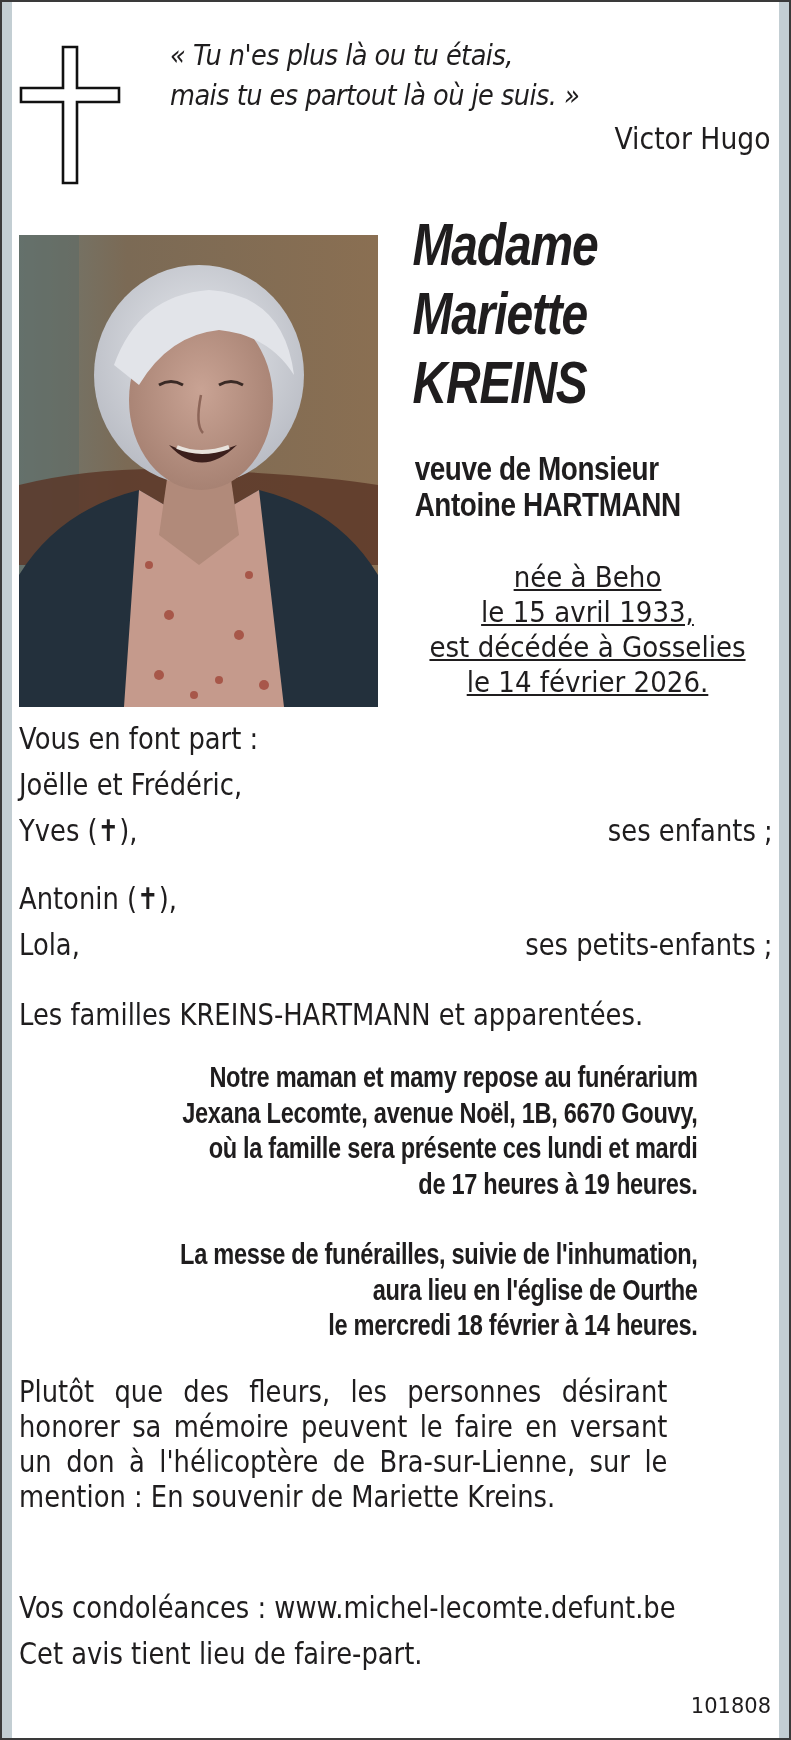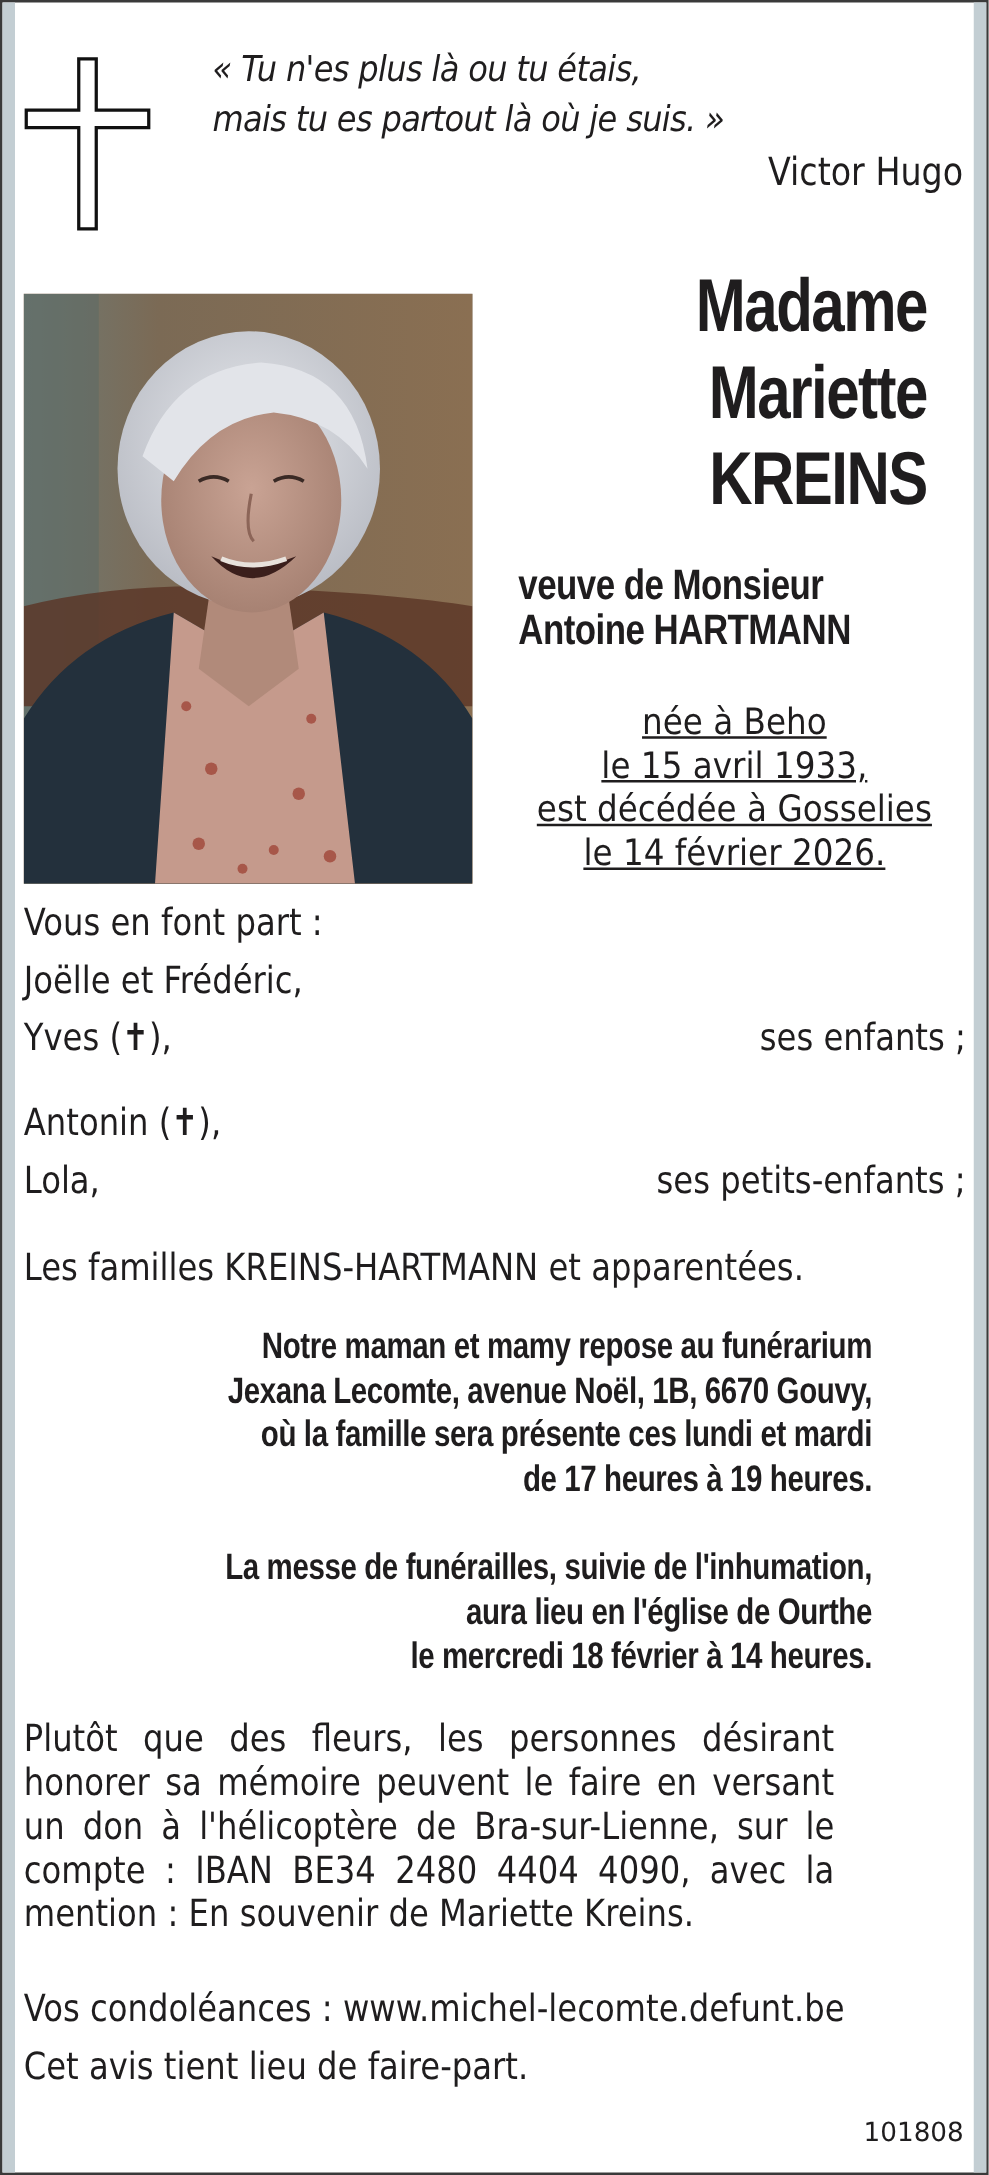--- a/index.html
+++ b/index.html
@@ -10,21 +10,21 @@
   .abs { position: absolute; white-space: nowrap; }
 
   
   .cross { position: absolute; left: 19px; top: 45px; width: 102px; height: 140px; }
 
   .quote { left: 170px; top: 36px; font-size: 28.5px; font-style: italic; line-height: 40px; letter-spacing: -0.6px; transform-origin: left top; transform: scaleX(0.9); }
   .quote-author { right: 20px; top: 118px; font-size: 31px; line-height: 40px; transform-origin: right top; transform: scaleX(0.86); }
 
   .photo { position: absolute; left: 19px; top: 235px; width: 359px; height: 472px; overflow: hidden; background: #7b6650; }
 
-  .name-block { position: absolute; left: 395px; width: 385px; top: 210px; text-align: right; }
+  .name-block { position: absolute; left: 374px; width: 385px; top: 210px; text-align: left; font-style: italic; }
   .name-line { display: block; font-family: "Liberation Sans", sans-serif; font-weight: bold; font-size: 60px; line-height: 69px; letter-spacing: -1.5px; transform: scaleX(0.8); }
 
   .widow-block { position: absolute; left: 380px; width: 385px; top: 450px; }
   .widow-line { display: block; font-family: "Liberation Sans", sans-serif; font-weight: bold; font-size: 34px; line-height: 36px; letter-spacing: -0.5px; transform: scaleX(0.82); }
 
   .dates-block { position: absolute; left: 395px; width: 385px; top: 560px; text-align: center; text-decoration: underline; }
   .dates-line { display: block; font-size: 29px; line-height: 35px; transform: scaleX(0.9); }
 
   .body-text { font-size: 30px; line-height: 46px; transform-origin: left top; transform: scaleX(0.86); }
   .right-text { font-size: 30px; line-height: 46px; transform-origin: right top; transform: scaleX(0.86); }
@@ -181,32 +181,19 @@
         <span>un</span>
         <span>don</span>
         <span>à</span>
         <span>l'hélicoptère</span>
         <span>de</span>
         <span>Bra-sur-Lienne,</span>
         <span>sur</span>
         <span>le</span>
       </div>
     </div>
-  <div class="donation-line">
-      <div style="display: flex; justify-content: space-between; width: 876.744px; transform: scaleX(0.86); transform-origin: left top;">
-        <span>compte</span>
-        <span>:</span>
-        <span>IBAN</span>
-        <span>BE34</span>
-        <span>2480</span>
-        <span>4404</span>
-        <span>4090,</span>
-        <span>avec</span>
-        <span>la</span>
-      </div>
-    </div>
   <span class="donation-last">mention : En souvenir de Mariette Kreins.</span>
 </div>
 
 <div class="abs body-text" style="left:19px; top:1585px;">Vos condoléances : www.michel-lecomte.defunt.be</div>
 <div class="abs body-text" style="left:19px; top:1631px;">Cet avis tient lieu de faire-part.</div>
 
 <div class="abs ref">101808</div>
 
 </body></html>

